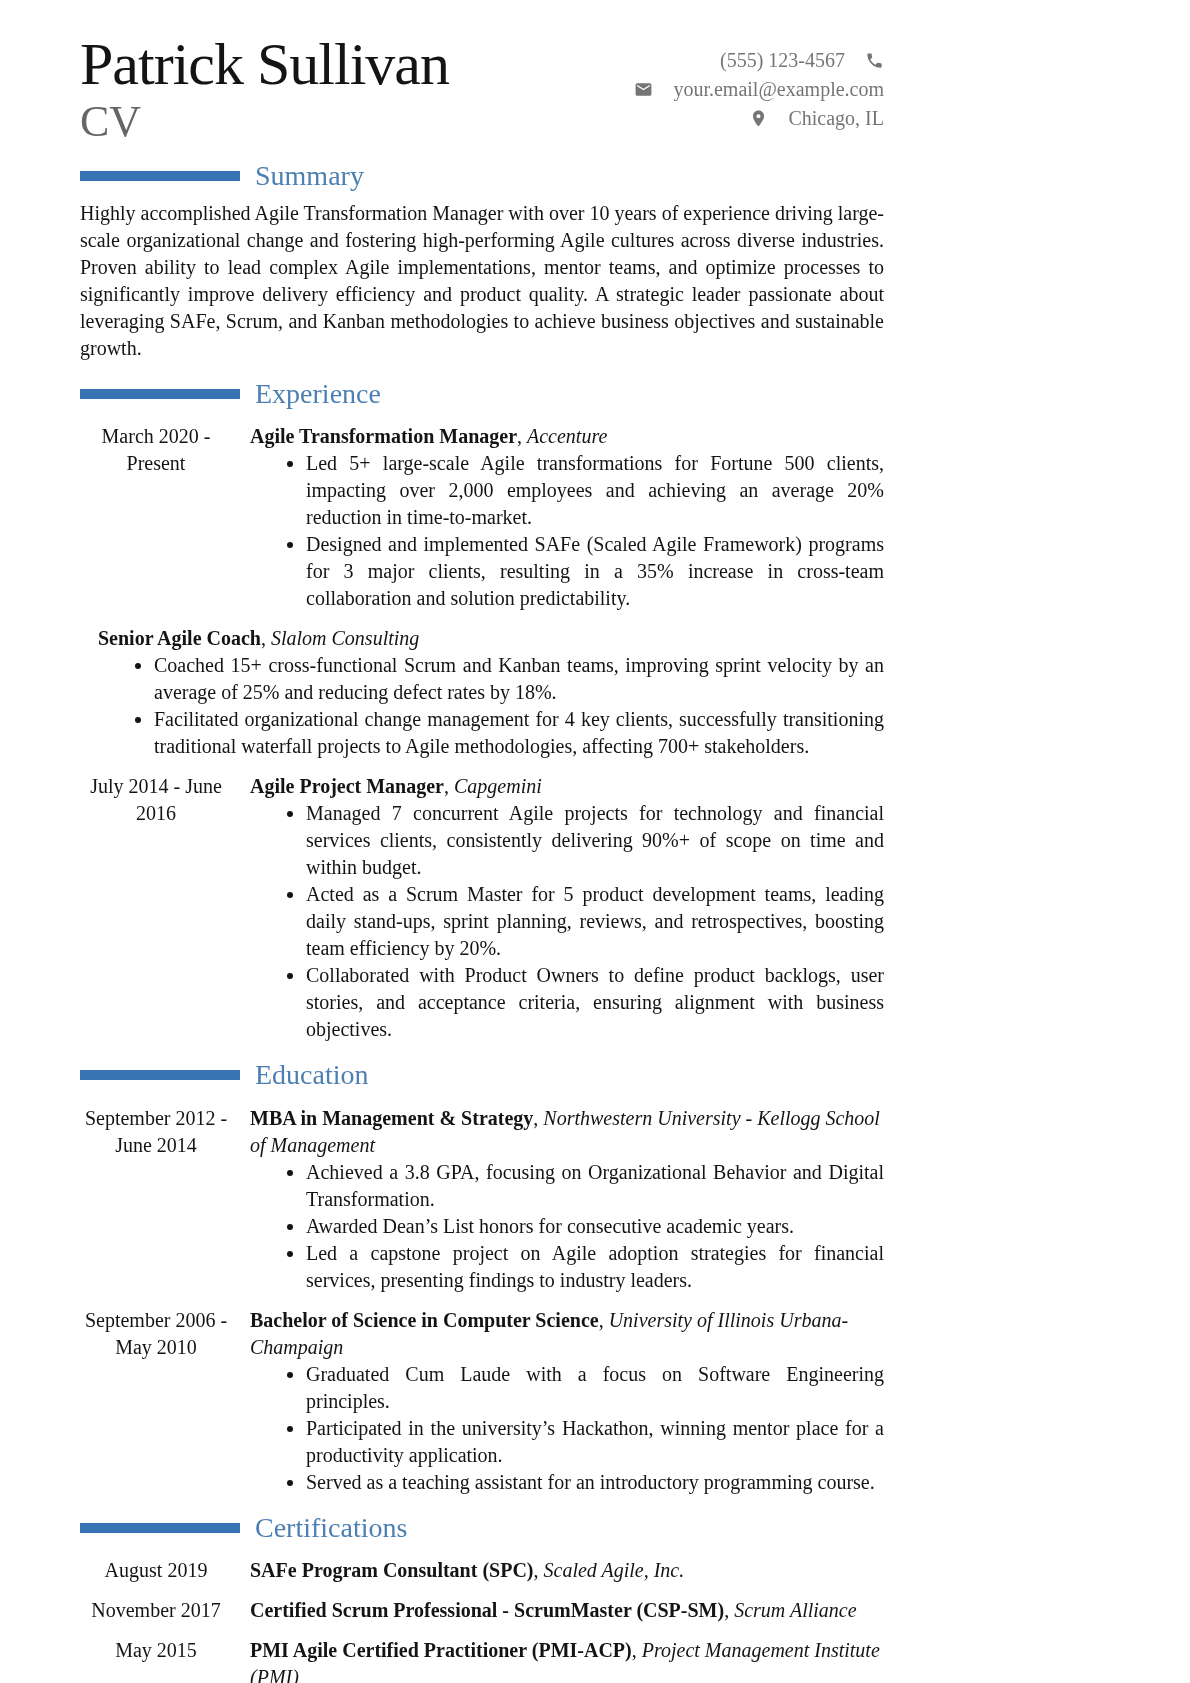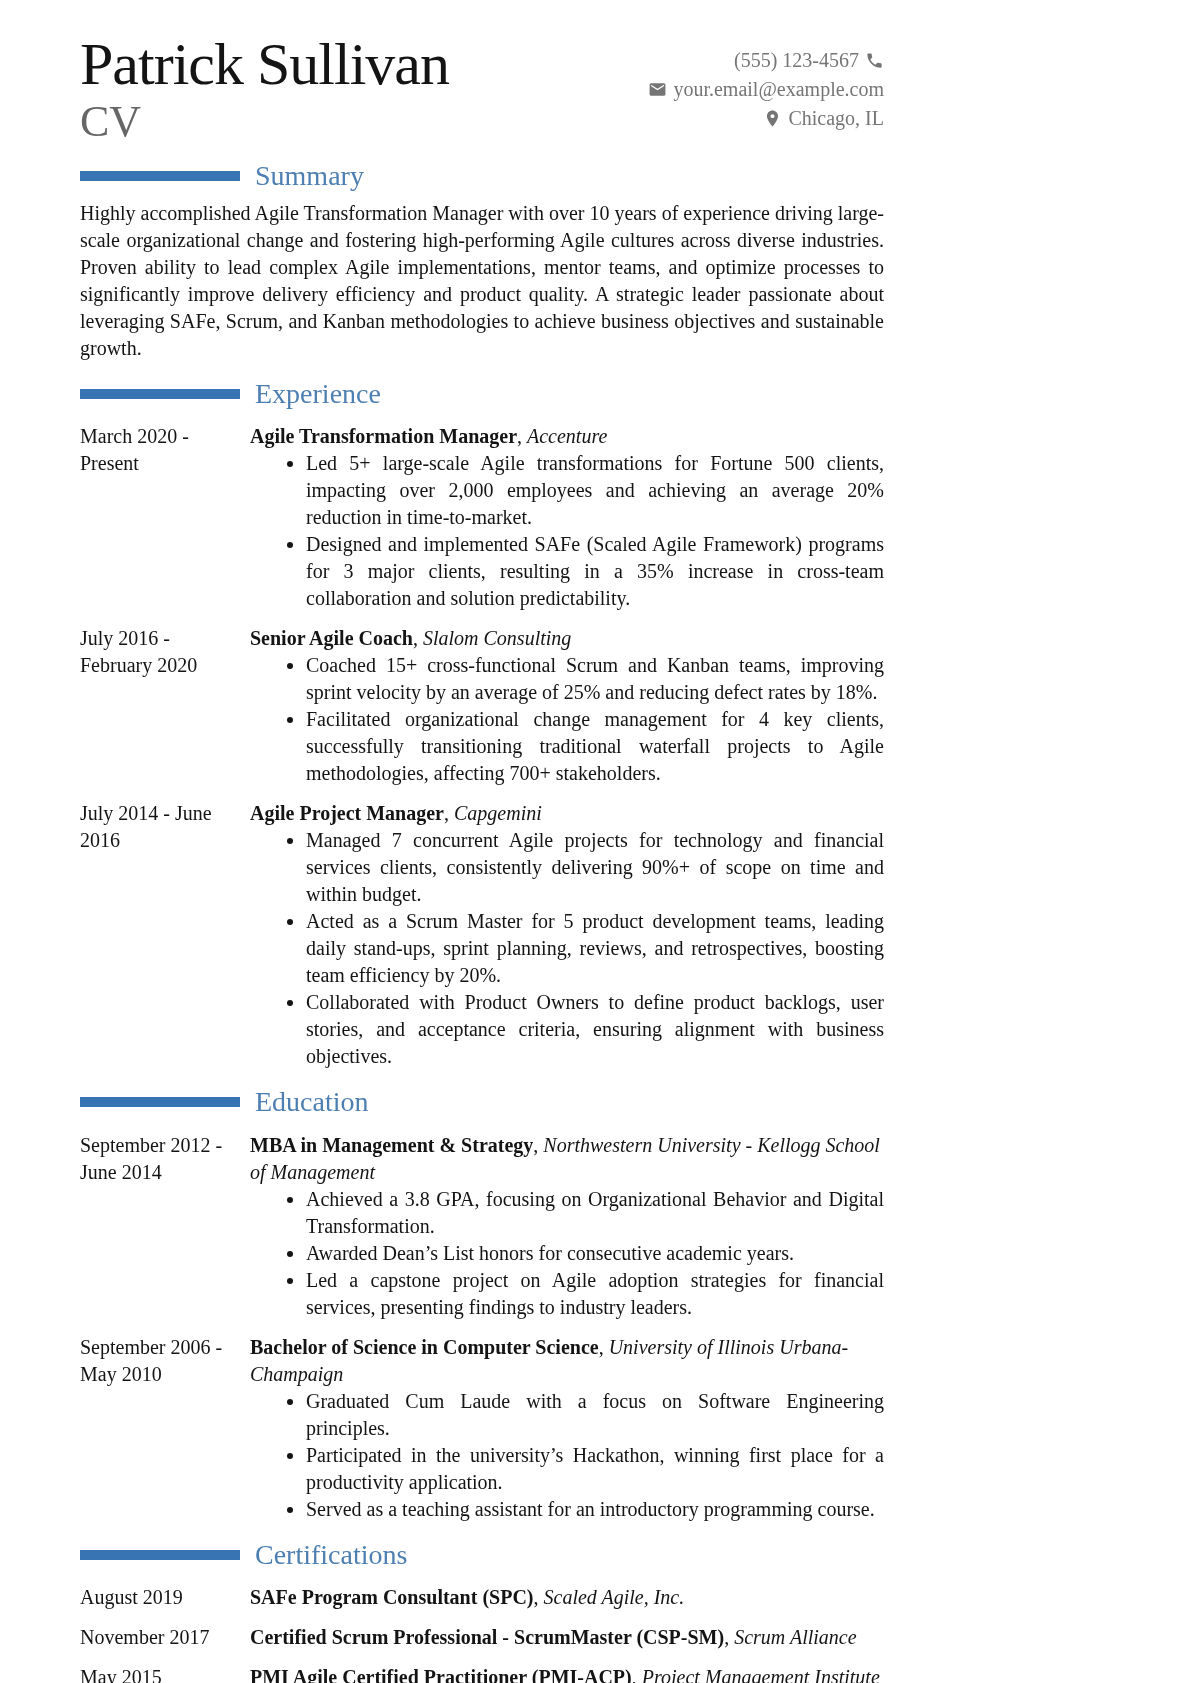--- a/index.html
+++ b/index.html
@@ -15,33 +15,33 @@
     width:964px;height:1683px;box-sizing:border-box;
     padding:34px 80px 0 80px;background:#ffffff;
     font-family:"Liberation Serif","DejaVu Serif",serif;
     color:var(--text-black);
   }
   
   .header{display:flex;justify-content:space-between;align-items:flex-start;}
   .name{font-size:60px;font-weight:normal;line-height:1.0;margin:0;letter-spacing:-1px;}
   .subtitle{font-size:44px;color:var(--subtitle-gray);margin-top:6px;line-height:1.0;}
   .contact{margin-top:12px;}
-  .contact-row{display:flex;justify-content:flex-end;align-items:center;gap:6px;
+  .contact-row{display:flex;justify-content:flex-end;align-items:center;gap:20px;
     color:var(--muted-gray);font-size:20px;line-height:29px;}
   .contact-row svg{width:19px;height:19px;fill:var(--muted-gray);flex:0 0 auto;}
   
   .section{margin-top:16px;}
   .sec-head{display:flex;align-items:center;margin:0 0 6px 0;text-align:right;}
   .sec-bar{width:160px;height:10px;background:var(--accent-bar);margin-right:15px;flex:0 0 auto;}
   .sec-title{font-size:28px;font-weight:normal;color:var(--accent-heading);margin:0;line-height:1.15;}
   
   .para{font-size:20px;line-height:27px;text-align:justify;margin:8px 0 0 0;}
   
   .entry{display:flex;margin-top:13px;}
-  .entry-date{width:152px;flex:0 0 auto;text-align:left;font-size:20px;line-height:27px;}
+  .entry-date{width:152px;flex:0 0 auto;text-align:center;font-size:20px;line-height:27px;}
   .entry-body{margin-left:18px;flex:1;font-size:20px;line-height:27px;}
   .entry-title{font-weight:bold;}
   .entry-org{font-style:italic;}
   .entry-bullets{margin:0;padding-left:24px;list-style:disc outside;}
   .entry-bullets li{text-align:justify;margin-left:32px;}
   
   .skills-line{font-size:20px;line-height:28px;text-align:justify;margin:2px 0 0 0;}
   .skills-label{font-weight:bold;}
 </style>
 </head>
@@ -95,21 +95,20 @@
     <div class="entry-body">
       <div class="entry-title-line"><span class="entry-title">Agile Transformation Manager</span><span class="entry-sep">, </span><span class="entry-org">Accenture</span></div>
       <ul class="entry-bullets">
               <li>Led 5+ large-scale Agile transformations for Fortune 500 clients, impacting over 2,000 employees and achieving an average 20% reduction in time-to-market.</li>
               <li>Designed and implemented SAFe (Scaled Agile Framework) programs for 3 major clients, resulting in a 35% increase in cross-team collaboration and solution predictability.</li>
             </ul>
     </div>
   </div>
 
   <div class="entry">
-    <div class="entry-date">July 2016 - February 2020</div>
     <div class="entry-body">
       <div class="entry-title-line"><span class="entry-title">Senior Agile Coach</span><span class="entry-sep">, </span><span class="entry-org">Slalom Consulting</span></div>
       <ul class="entry-bullets">
               <li>Coached 15+ cross-functional Scrum and Kanban teams, improving sprint velocity by an average of 25% and reducing defect rates by 18%.</li>
               <li>Facilitated organizational change management for 4 key clients, successfully transitioning traditional waterfall projects to Agile methodologies, affecting 700+ stakeholders.</li>
             </ul>
     </div>
   </div>
 
   <div class="entry">
@@ -143,21 +142,21 @@
             </ul>
     </div>
   </div>
 
   <div class="entry">
     <div class="entry-date">September 2006 - May 2010</div>
     <div class="entry-body">
       <div class="entry-title-line"><span class="entry-title">Bachelor of Science in Computer Science</span><span class="entry-sep">, </span><span class="entry-org">University of Illinois Urbana-Champaign</span></div>
       <ul class="entry-bullets">
               <li>Graduated Cum Laude with a focus on Software Engineering principles.</li>
-              <li>Participated in the university’s Hackathon, winning first place for a productivity application.</li>
+              <li>Participated in the university’s Hackathon, winning mentor place for a productivity application.</li>
               <li>Served as a teaching assistant for an introductory programming course.</li>
             </ul>
     </div>
   </div>
 </div>
   </section>
 
   <section class="section">
     <div class="sec-head">
       <span class="sec-bar"></span>

